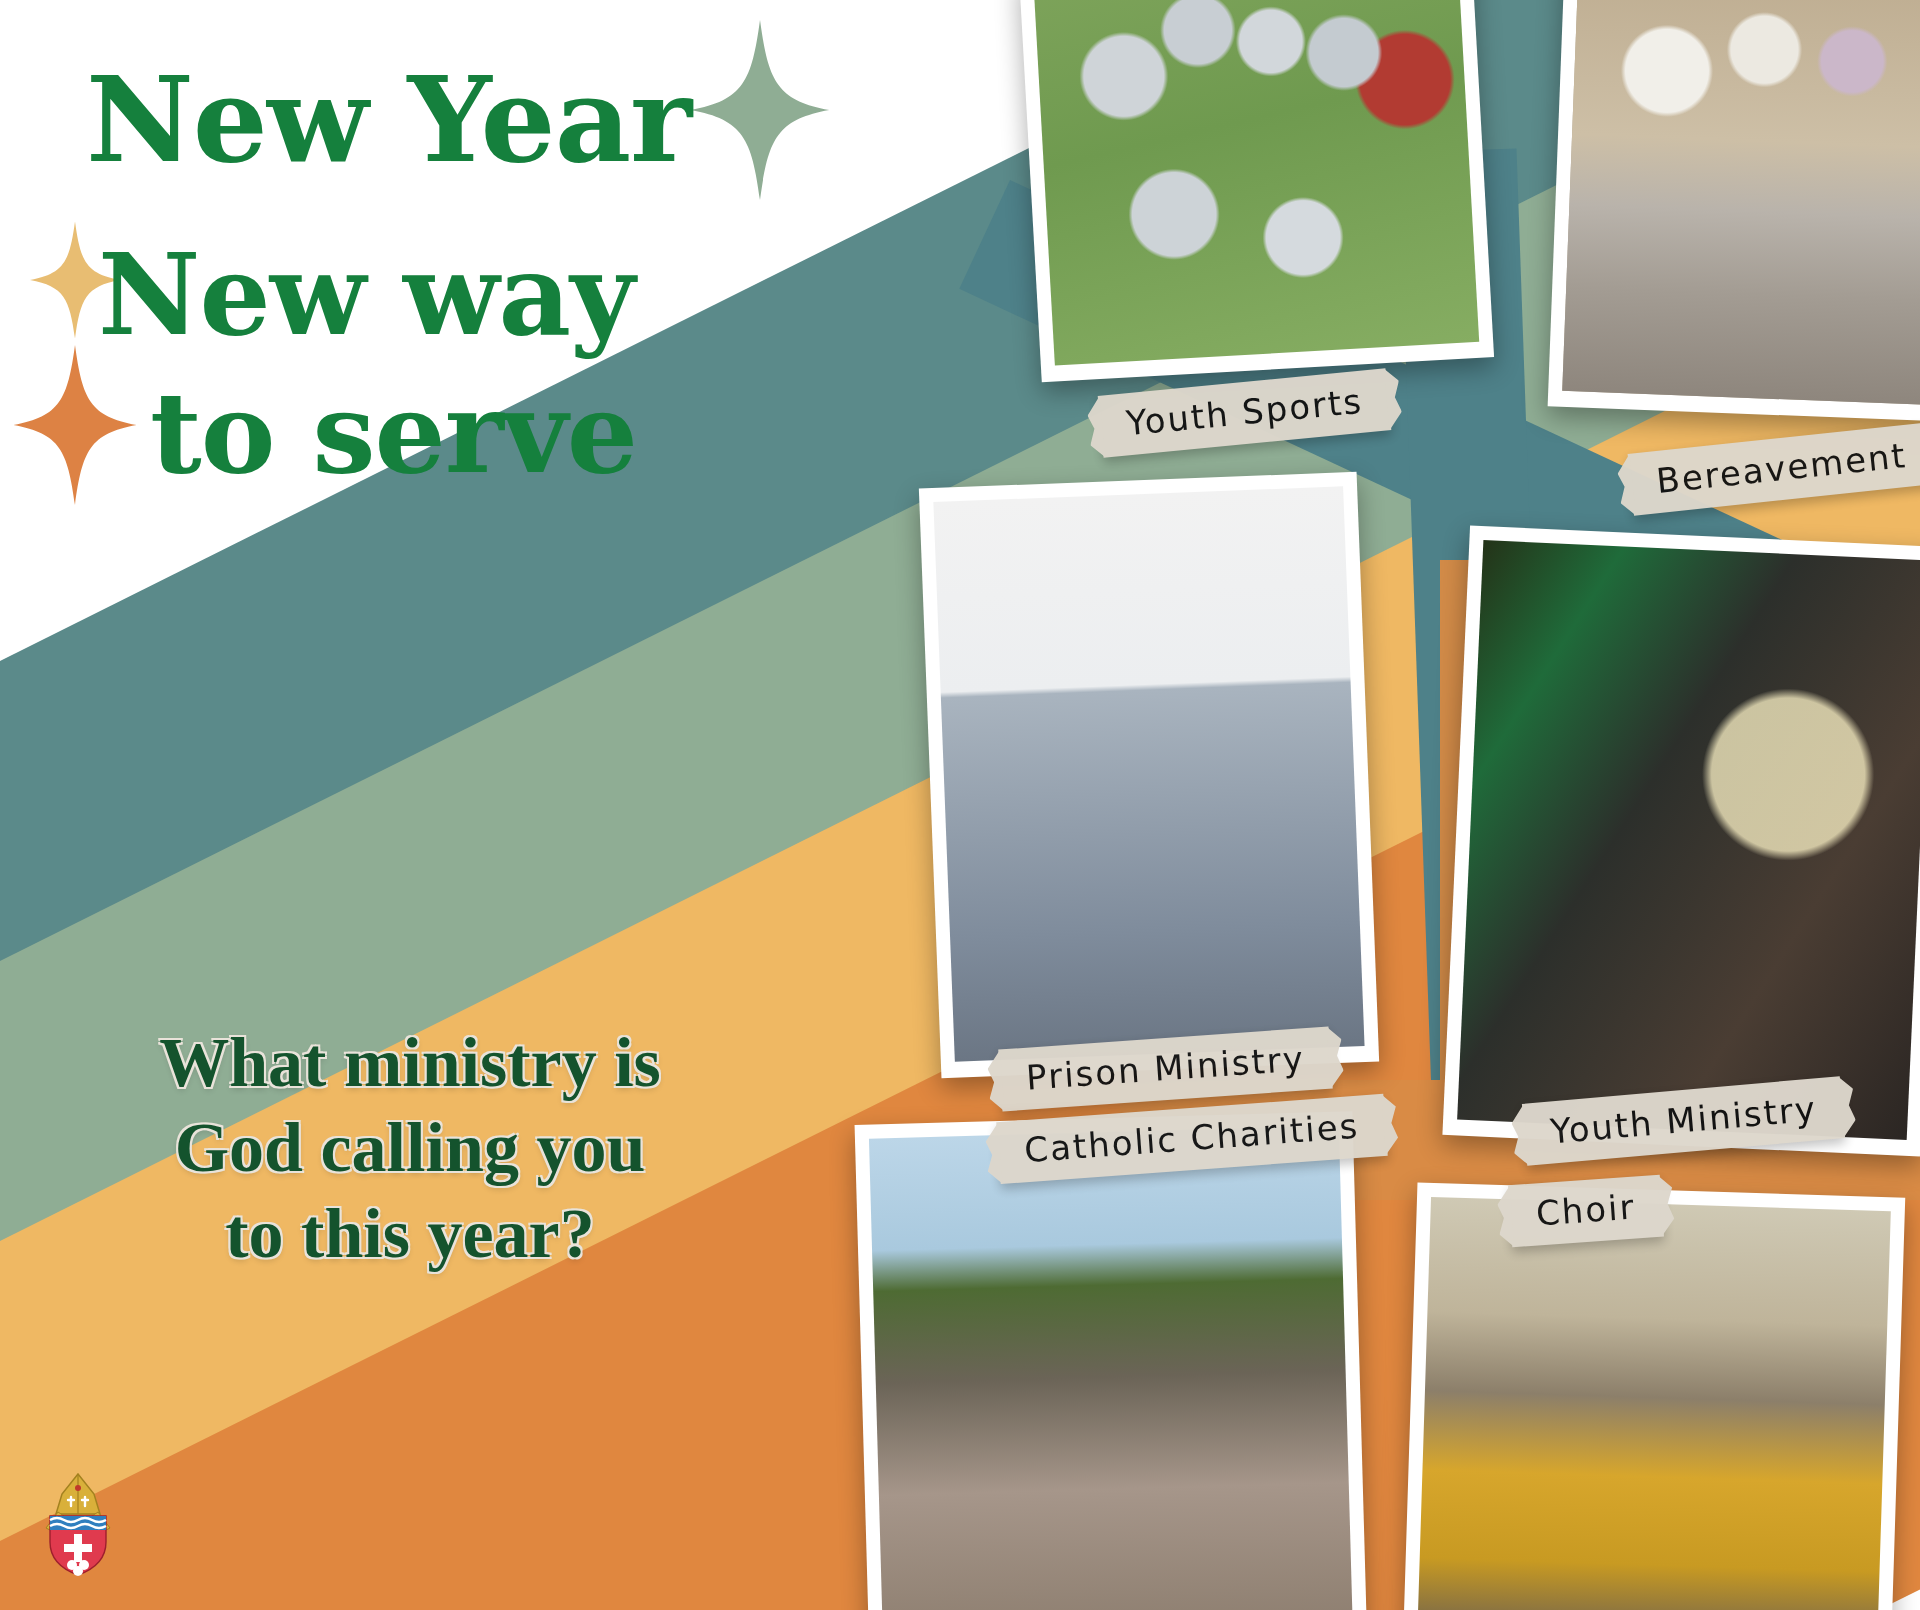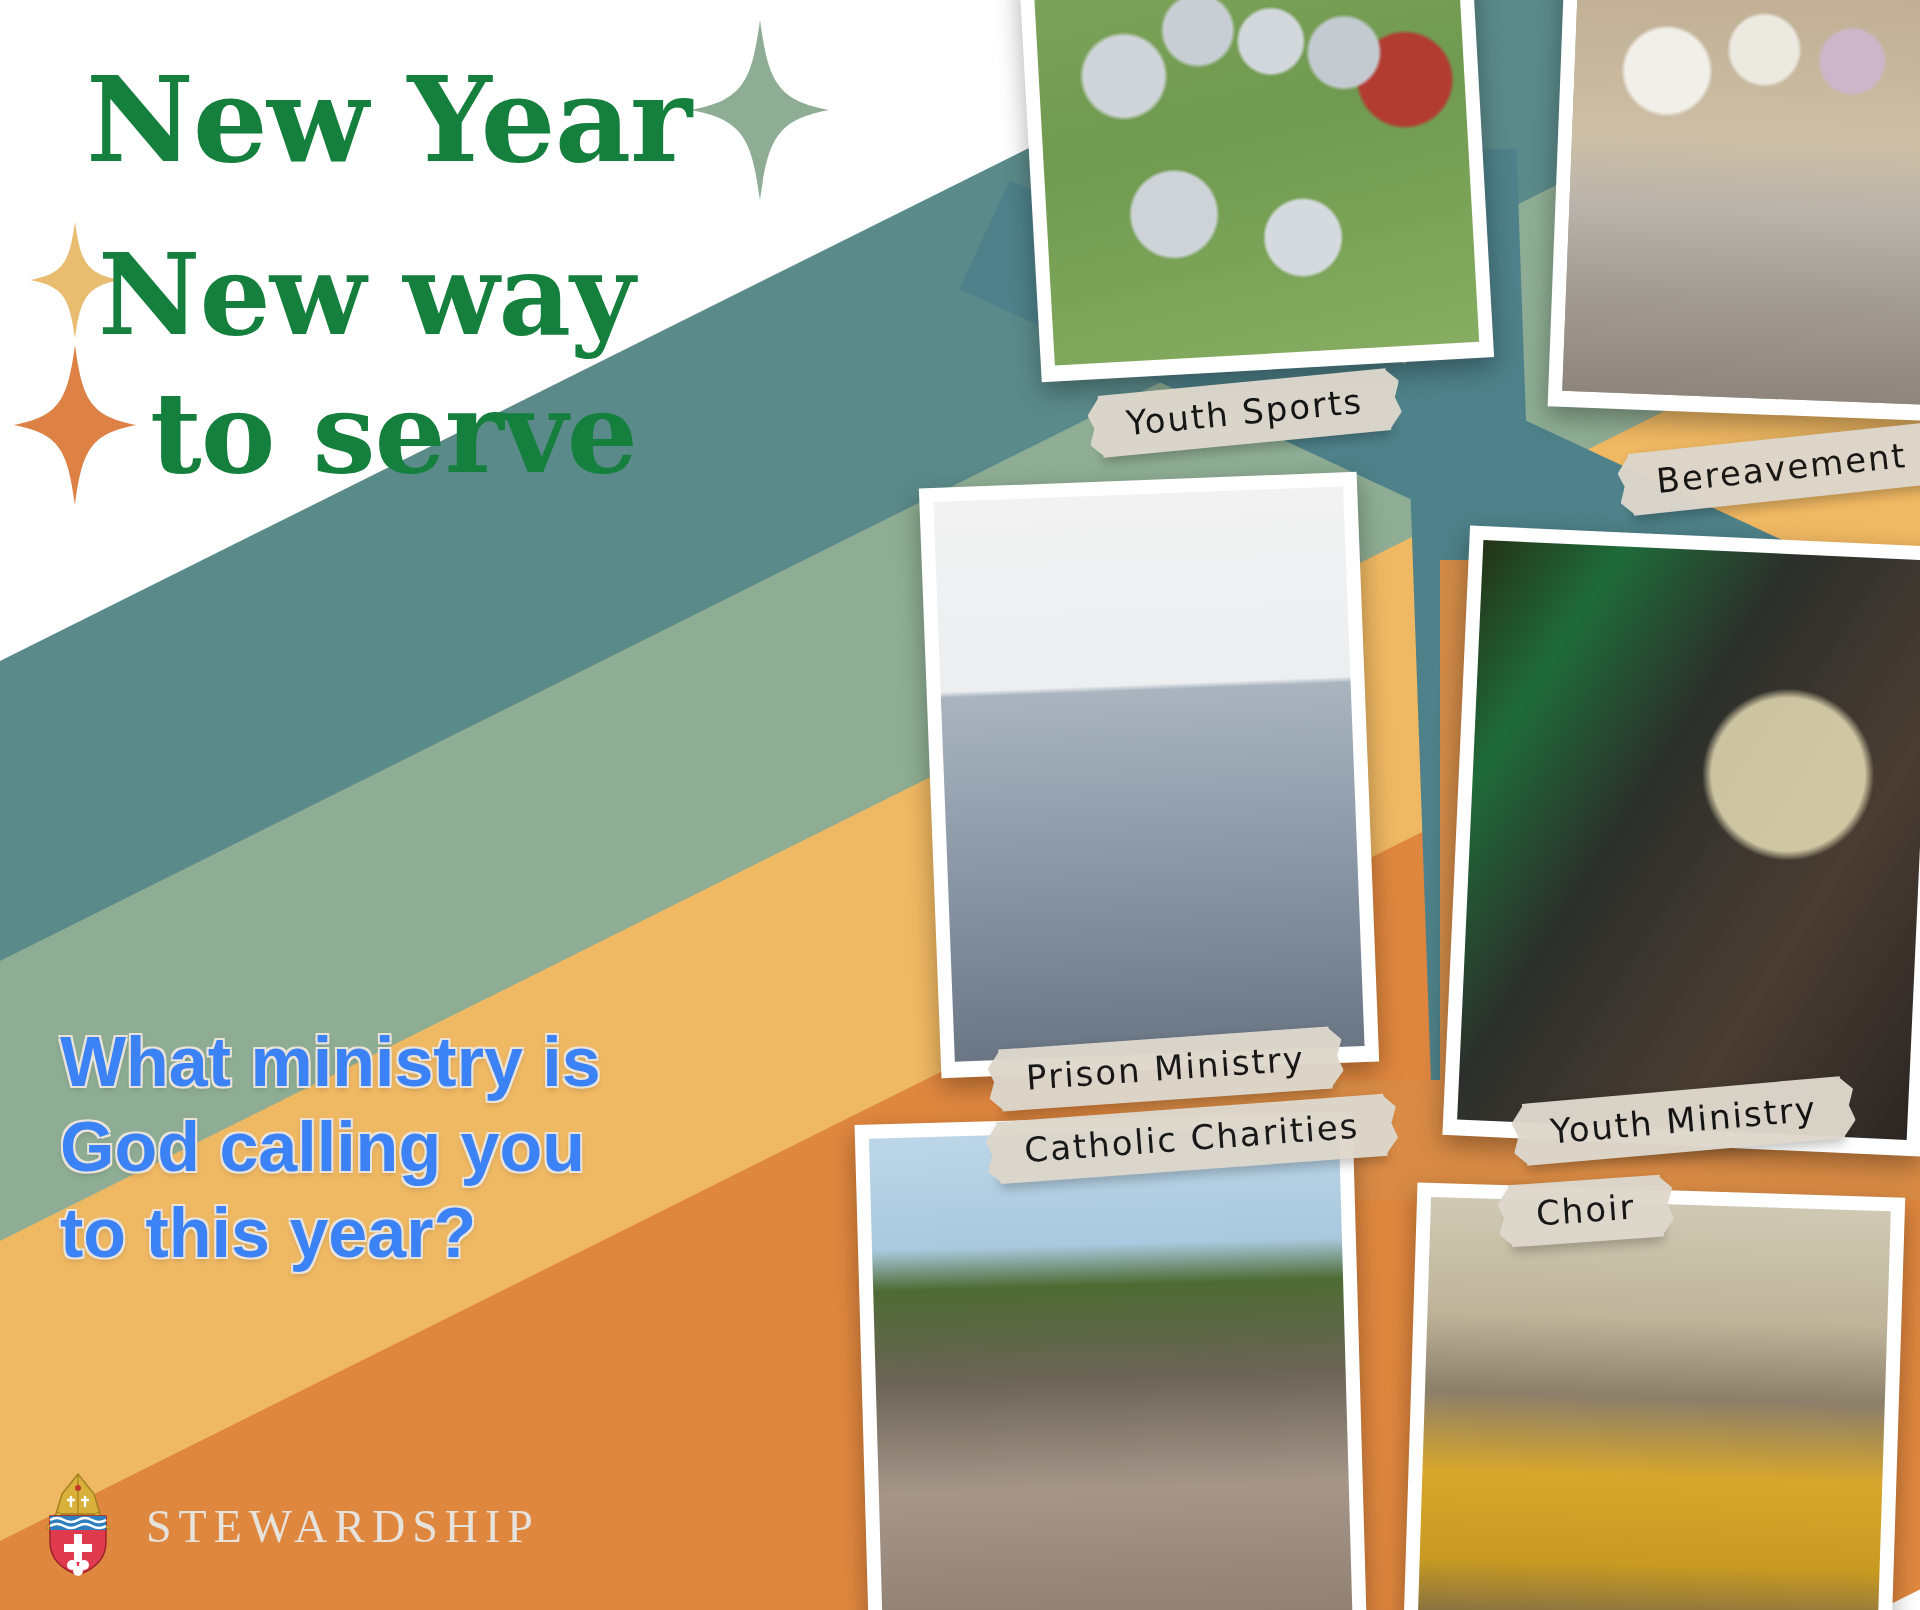--- a/index.html
+++ b/index.html
@@ -39,24 +39,25 @@
     letter-spacing:-1px;
     line-height:.98;
     white-space:pre;
   }
   #h-newyear{left:86px;top:62px;font-size:118px;}
   #h-newway{left:98px;top:240px;font-size:112px;}
   #h-toserve{left:150px;top:378px;font-size:112px;}
 
   .subline{
     position:absolute;
-    font-family:Liberation Sans, sans-serif;
+    font-family:Liberation Serif, serif;
     font-weight:bold;
     font-size:70px;
-    color:#3b82f6;
+    color:#14532d;
+    text-align:center;
     line-height:1.22;
     text-shadow:
       -2px -2px 0 #e9e3da, 2px -2px 0 #e9e3da,
       -2px  2px 0 #e9e3da, 2px  2px 0 #e9e3da,
       0 3px 6px rgba(0,0,0,.18);
   }
   #sub{left:60px;top:1020px;width:700px;}
 
   
   .photo{
@@ -225,16 +226,15 @@
         <path d="M16 56 q7 -4 14 0 t14 0 t14 0 t14 0" stroke="#fff" stroke-width="2.4" fill="none"></path>
 
         <path d="M40 64 h8 v10 h10 v8 h-10 v10 h-8 v-10 h-10 v-8 h10 Z" fill="#ffffff"></path>
 
         <circle cx="38" cy="95" r="5" fill="#ffffff"></circle>
         <circle cx="50" cy="95" r="5" fill="#ffffff"></circle>
         <circle cx="44" cy="101" r="5" fill="#ffffff"></circle>
       </svg>
     </span>
 
-    <span id="stewardship-word">STEWARDSHIP</span>
   </div>
 
 </div>
 
 </body></html>

